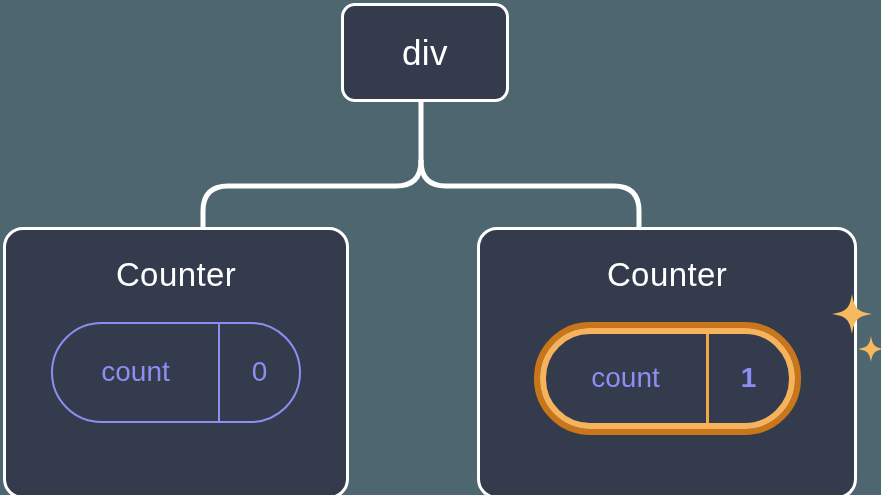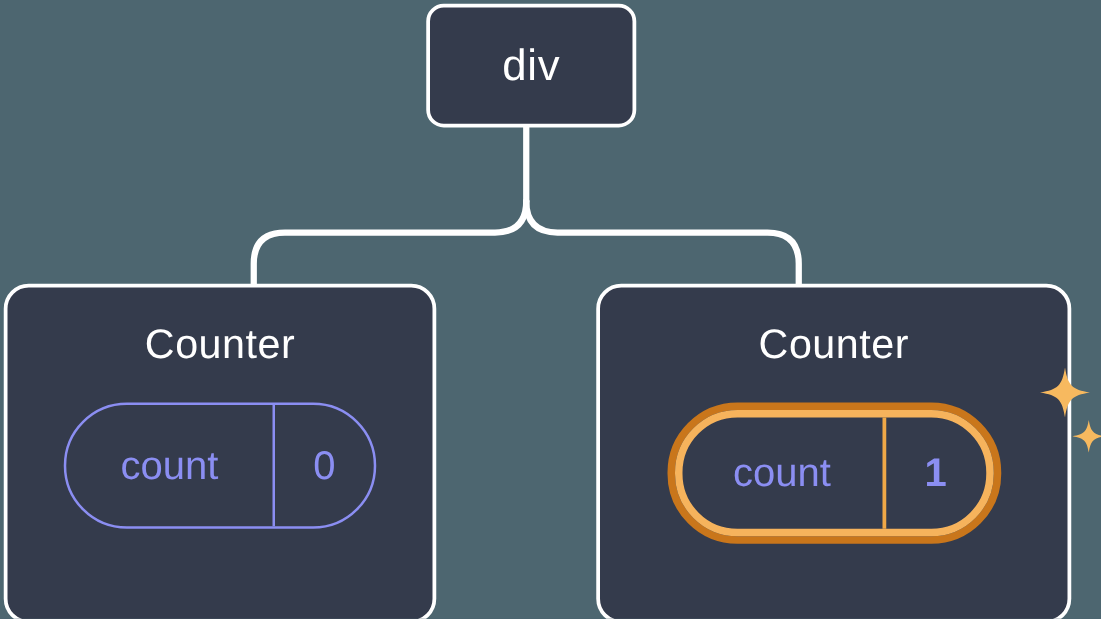--- a/index.html
+++ b/index.html
@@ -92,21 +92,21 @@
     height: 101px;
     border: 2px solid #8b8ef2;
     border-radius: 52px;
     box-sizing: border-box;
     background: transparent;
   }
   .pill-key, .pill-val {
     display: flex;
     align-items: center;
     justify-content: center;
-    font-size: 32px;
+    font-size: 28px;
     color: #8b8ef2;
     line-height: 1;
     text-align: center;
   }
   .pill-key {
     width: 165px;
     padding-bottom: 2px;
   }
   .pill-val {
     width: 79px;

